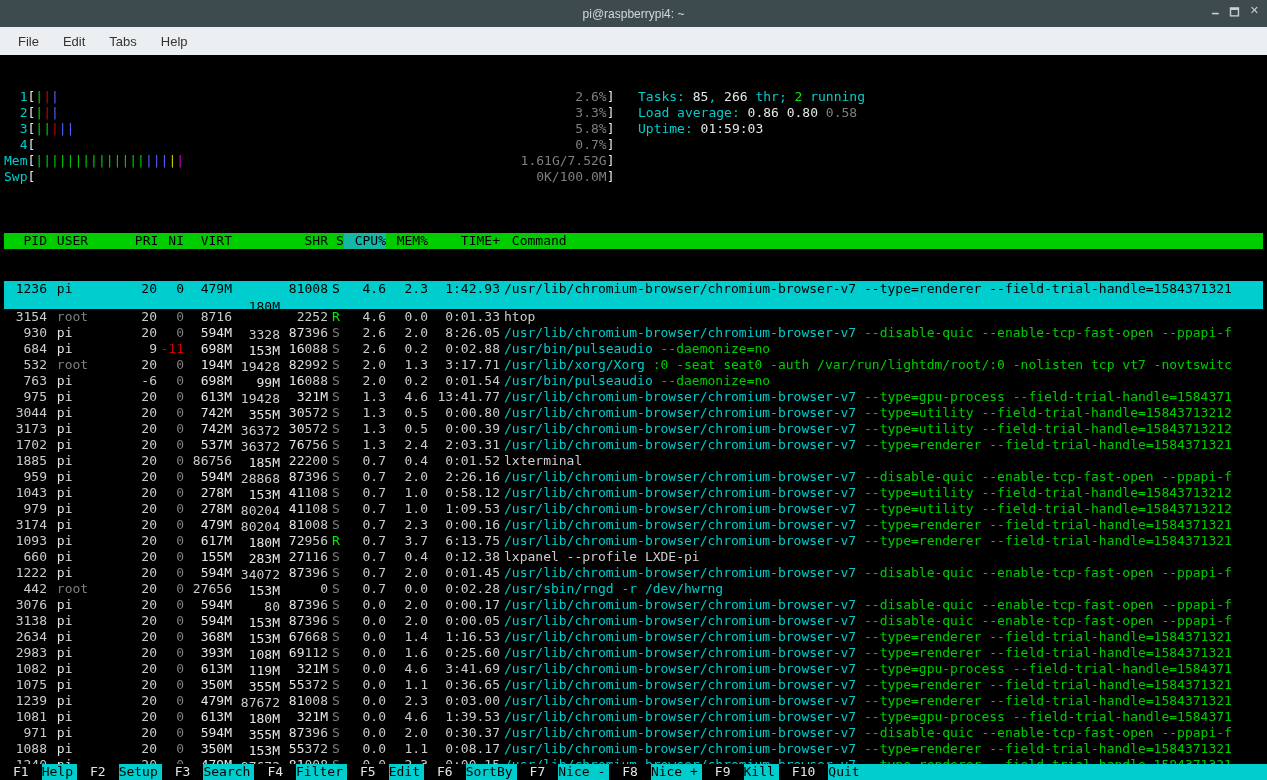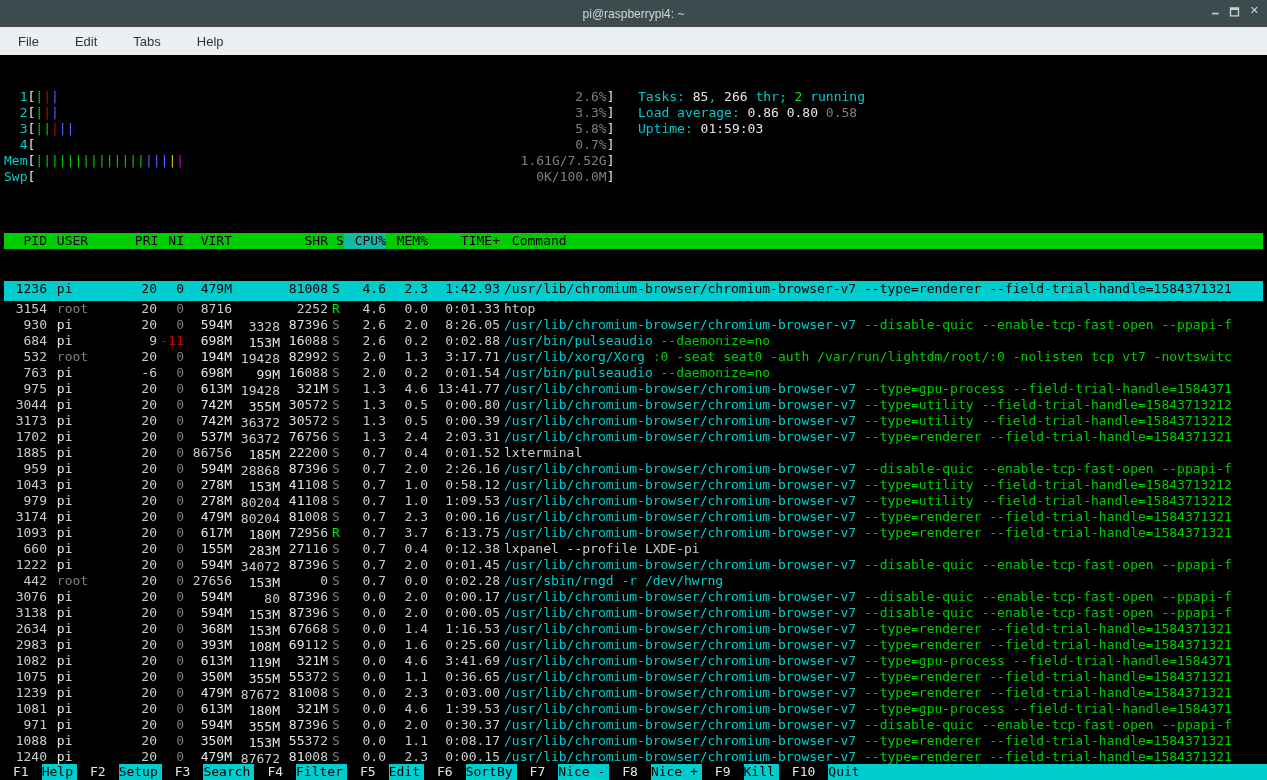--- a/index.html
+++ b/index.html
@@ -33,21 +33,21 @@
     font-size: 11px;
     color: #c8d0d3;
   }
   .titlebar .controls span { cursor: pointer; font-family: sans-serif; }
   .menubar {
     background: #eceff1;
     height: 28px;
     display: flex;
     align-items: center;
     padding: 0 8px;
-    gap: 16px;
+    gap: 4px;
     font-family: sans-serif;
     font-size: 13px;
     color: #333;
   }
   .menubar .mi { padding: 4px 10px; cursor: pointer; }
   .term {
     flex: 1;
     background: #000;
     padding: 2px 4px 9px 4px;
     line-height: 16px;
@@ -60,21 +60,21 @@
   .brgreen { color: #00ee00; }
   .red { color: #cd0000; }
   .yellow { color: #cdcd00; }
   .blue { color: #5c5cff; }
   .magenta { color: #cd00cd; }
   .dim { color: #7f7f7f; }
   .bg-black-on-cyan { background: #00cdcd; color: #000; }
   .row { display: block; height: 16px; overflow: hidden; }
   .hdrline { background: #00cd00; color: #000; display: flex; height: 16px; justify-content: space-between; }
   .hdrline .sortcol { background: #14b8a6; }
-  .selrow { background: #00cdcd; color: #000; display: flex; height: 20px; }
+  .selrow { background: #00cdcd; color: #000; display: flex; height: 28px; }
   .prow { display: flex; height: 16px; }
   .c-pid { width: 45px; text-align: right; padding-right: 2px; }
   .c-user { width: 78px; }
   .c-pri { width: 30px; text-align: right; }
   .c-ni { width: 27px; text-align: right; }
   .c-virt { width: 48px; text-align: right; }
   .c-res { width: 48px; text-align: right; margin-top: 18px; }
   .c-shr { width: 48px; text-align: right; }
   .c-s { width: 16px; text-align: center; }
   .c-cpu { width: 42px; text-align: right; }

